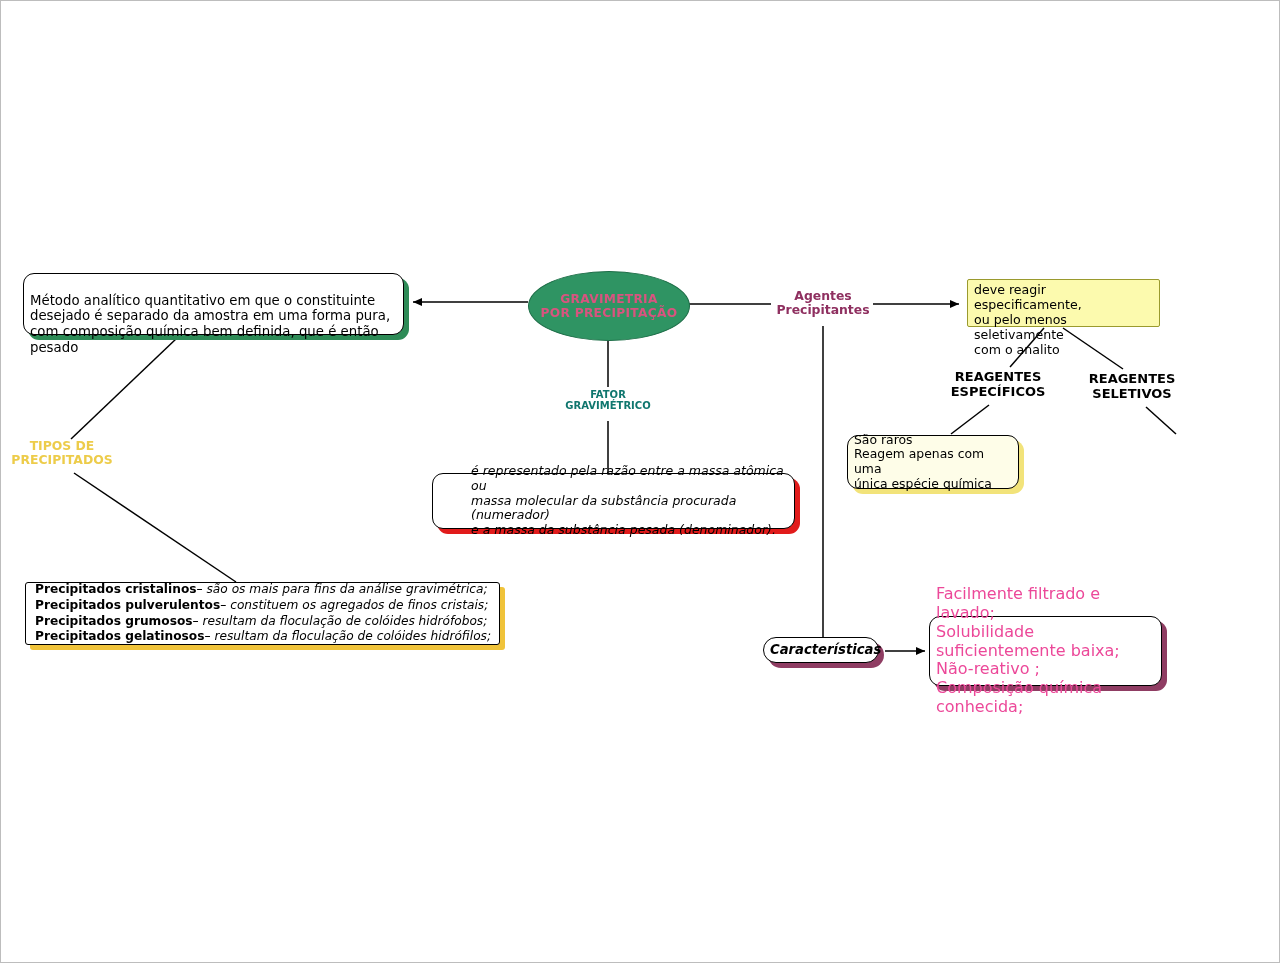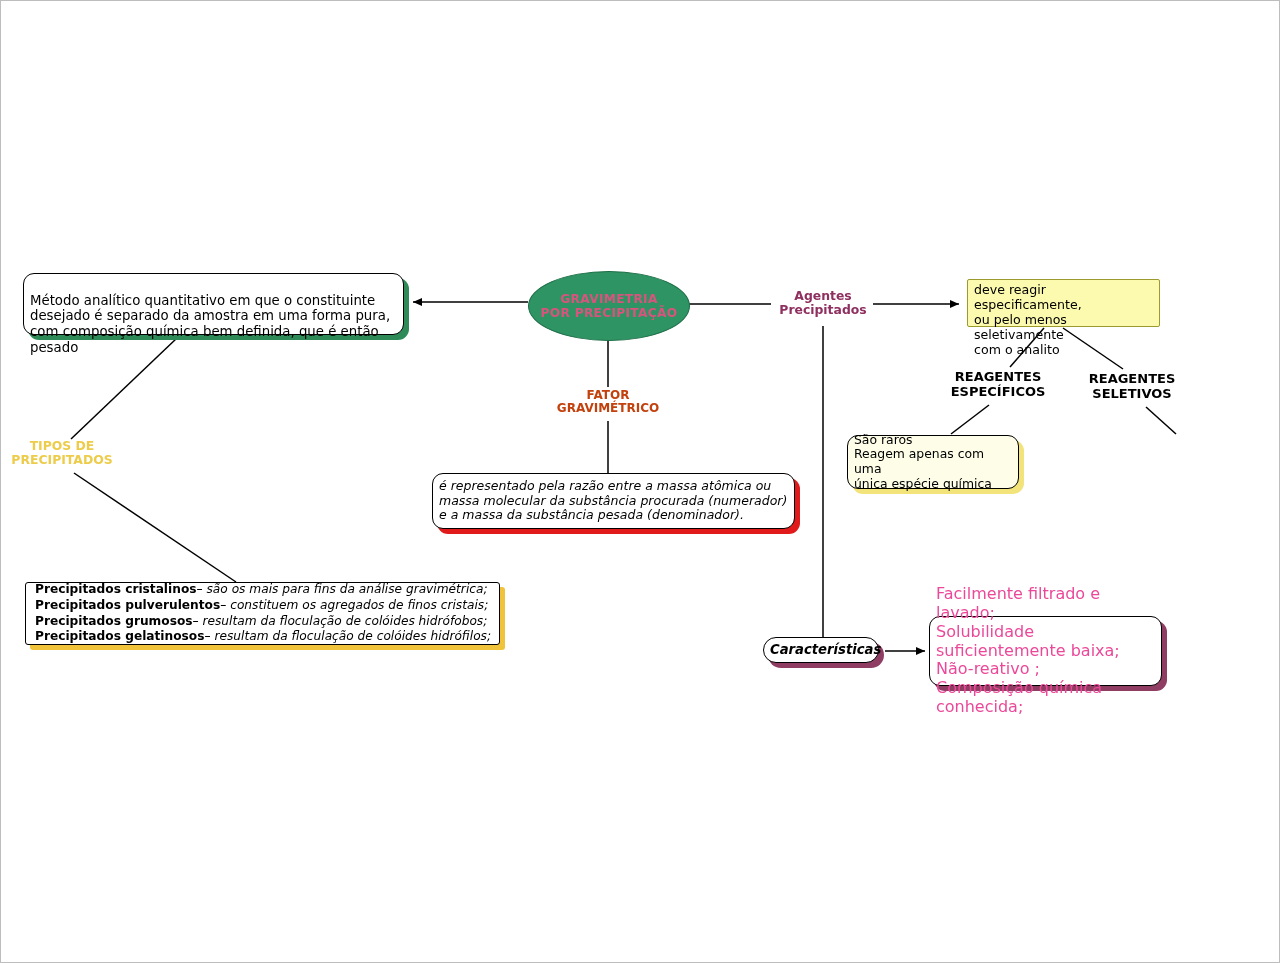--- a/index.html
+++ b/index.html
@@ -110,21 +110,21 @@
   #node-raros .txt { font-size: 12.4px; color: #000; }
 
   #node-comuns { left: 1106px; top: 434px; width: 166px; height: 54px; }
   #node-comuns .shadow { background: #f2e37a; }
   #node-comuns .face { background: #fefde8; }
   #node-comuns .txt { font-size: 12.4px; color: #000; }
 
   #node-fator-box { left: 431px; top: 472px; width: 363px; height: 56px; }
   #node-fator-box .shadow { background: #e11b1b; }
   #node-fator-box .face { background: #ffffff; }
-  #node-fator-box .txt { font-size: 12.5px; font-style: italic; color: #000; }
+  #node-fator-box .txt { font-size: 12.5px; font-style: italic; color: #000; margin-left: 32px; }
 
   #node-precip-list { left: 24px; top: 581px; width: 475px; height: 63px; }
   #node-precip-list .shadow { background: #f0c33a; border-radius: 3px; }
   #node-precip-list .face { background: #ffffff; border-radius: 3px; }
   #node-precip-list .txt {
     font-size: 12.2px; color: #000; text-align: left; padding-left: 9px;
     line-height: 1.30;
   }
   #node-precip-list .txt b { font-weight: bold; }
   #node-precip-list .txt i { font-style: italic; }
@@ -141,21 +141,21 @@
   #node-caract-list .face { background: #ffffff; }
   #node-caract-list .txt { font-size: 16px; color: #ec4899; }
 
   
   #lbl-agentes {
     left: 762px; top: 288px; width: 120px;
     font-size: 12.4px; color: #8f3060;
   }
   #lbl-fator {
     left: 545px; top: 388px; width: 124px;
-    font-size: 12px; color: #c2410c;
+    font-size: 10px; color: #0f766e;
   }
   #lbl-tipos {
     left: 0px; top: 438px; width: 122px;
     font-size: 12.4px; color: #edcc4a;
   }
   #lbl-reag-espec {
     left: 932px; top: 369px; width: 130px;
     font-size: 13.0px; color: #000;
   }
   #lbl-reag-selet {
@@ -217,21 +217,21 @@
   </div>
 
   <div class="node" id="node-ellipse">
     <div class="ell">
       <div class="txt">GRAVIMETRIA
 POR PRECIPITAÇÃO</div>
     </div>
   </div>
 
   <div class="lbl" id="lbl-agentes">Agentes
-Precipitados</div>
+Precipitantes</div>
 
   <div class="boxwrap" id="node-specific">
 
     <div class="face">
       <div class="txt" style="white-space:pre-line;margin-top:35px;">deve reagir especificamente,
 ou pelo menos seletivamente
 com o analito</div>
     </div>
   </div>
 

